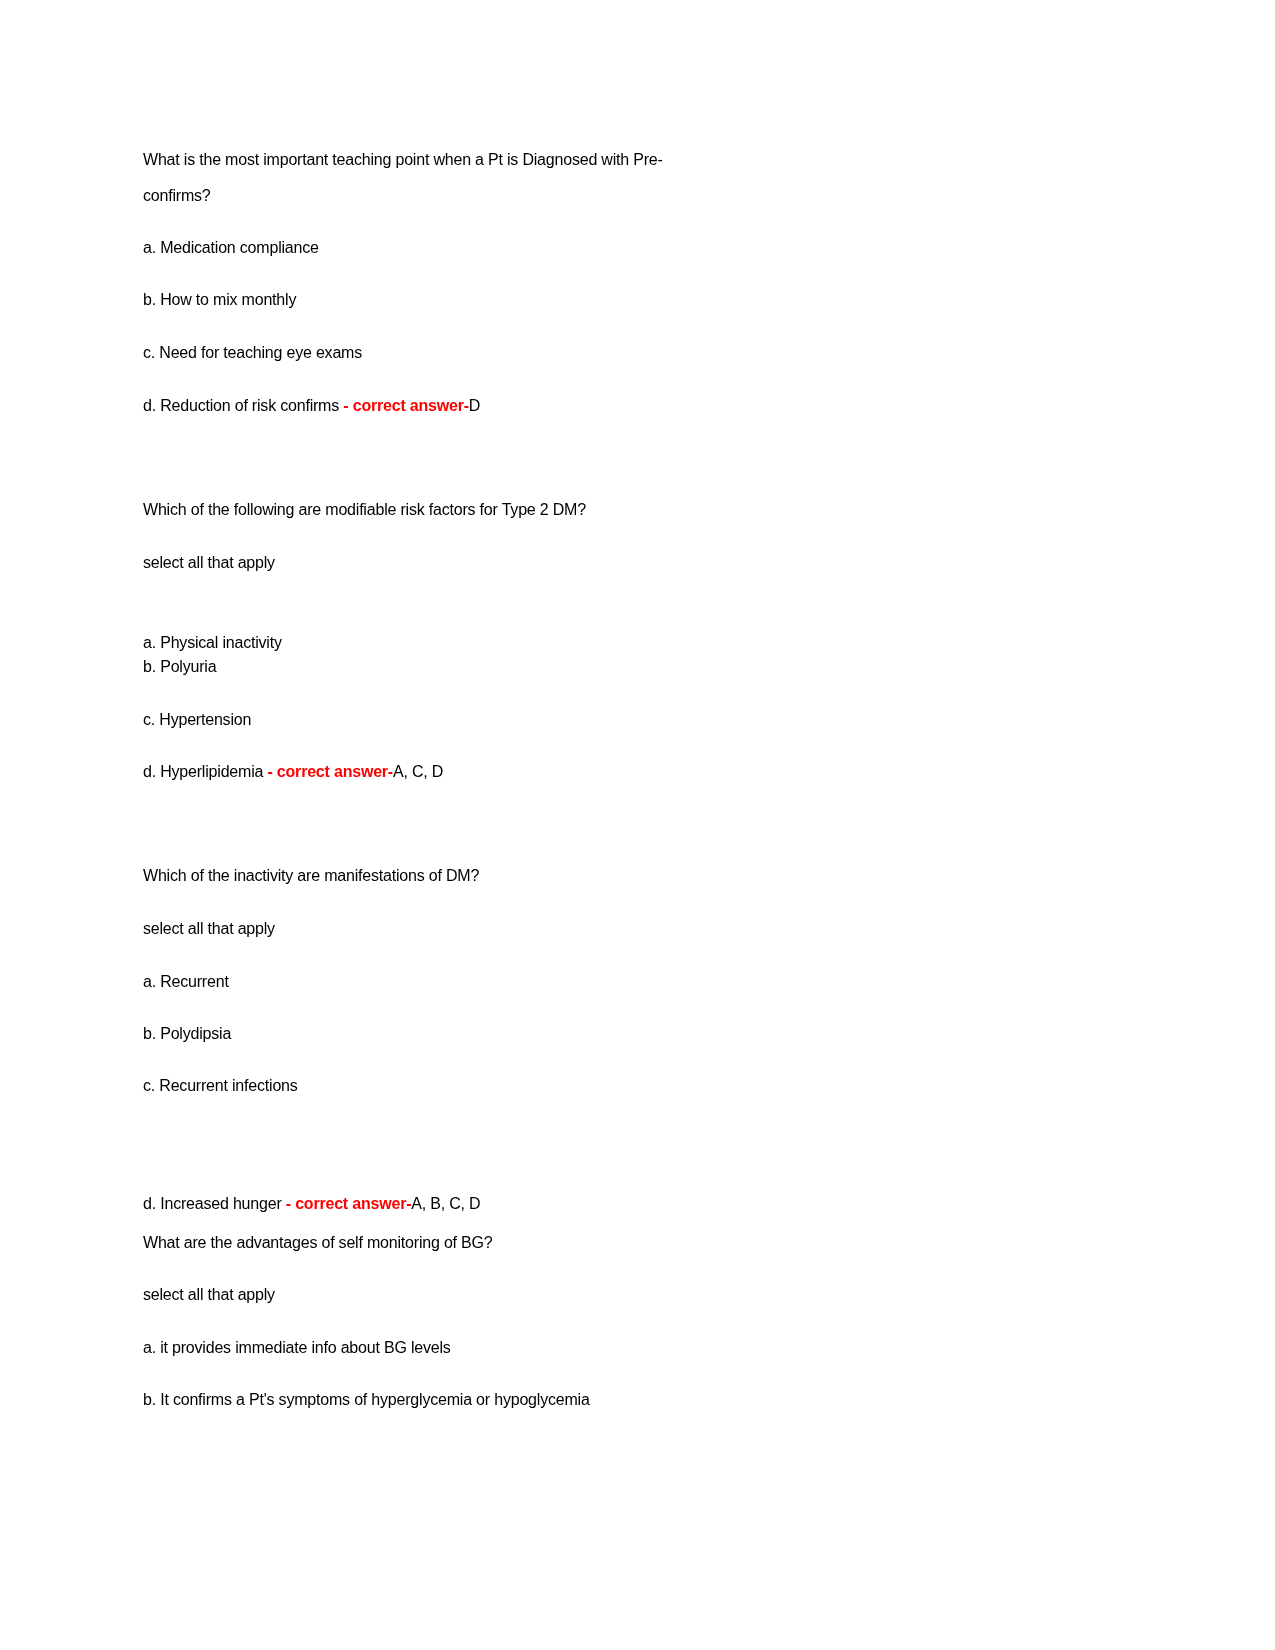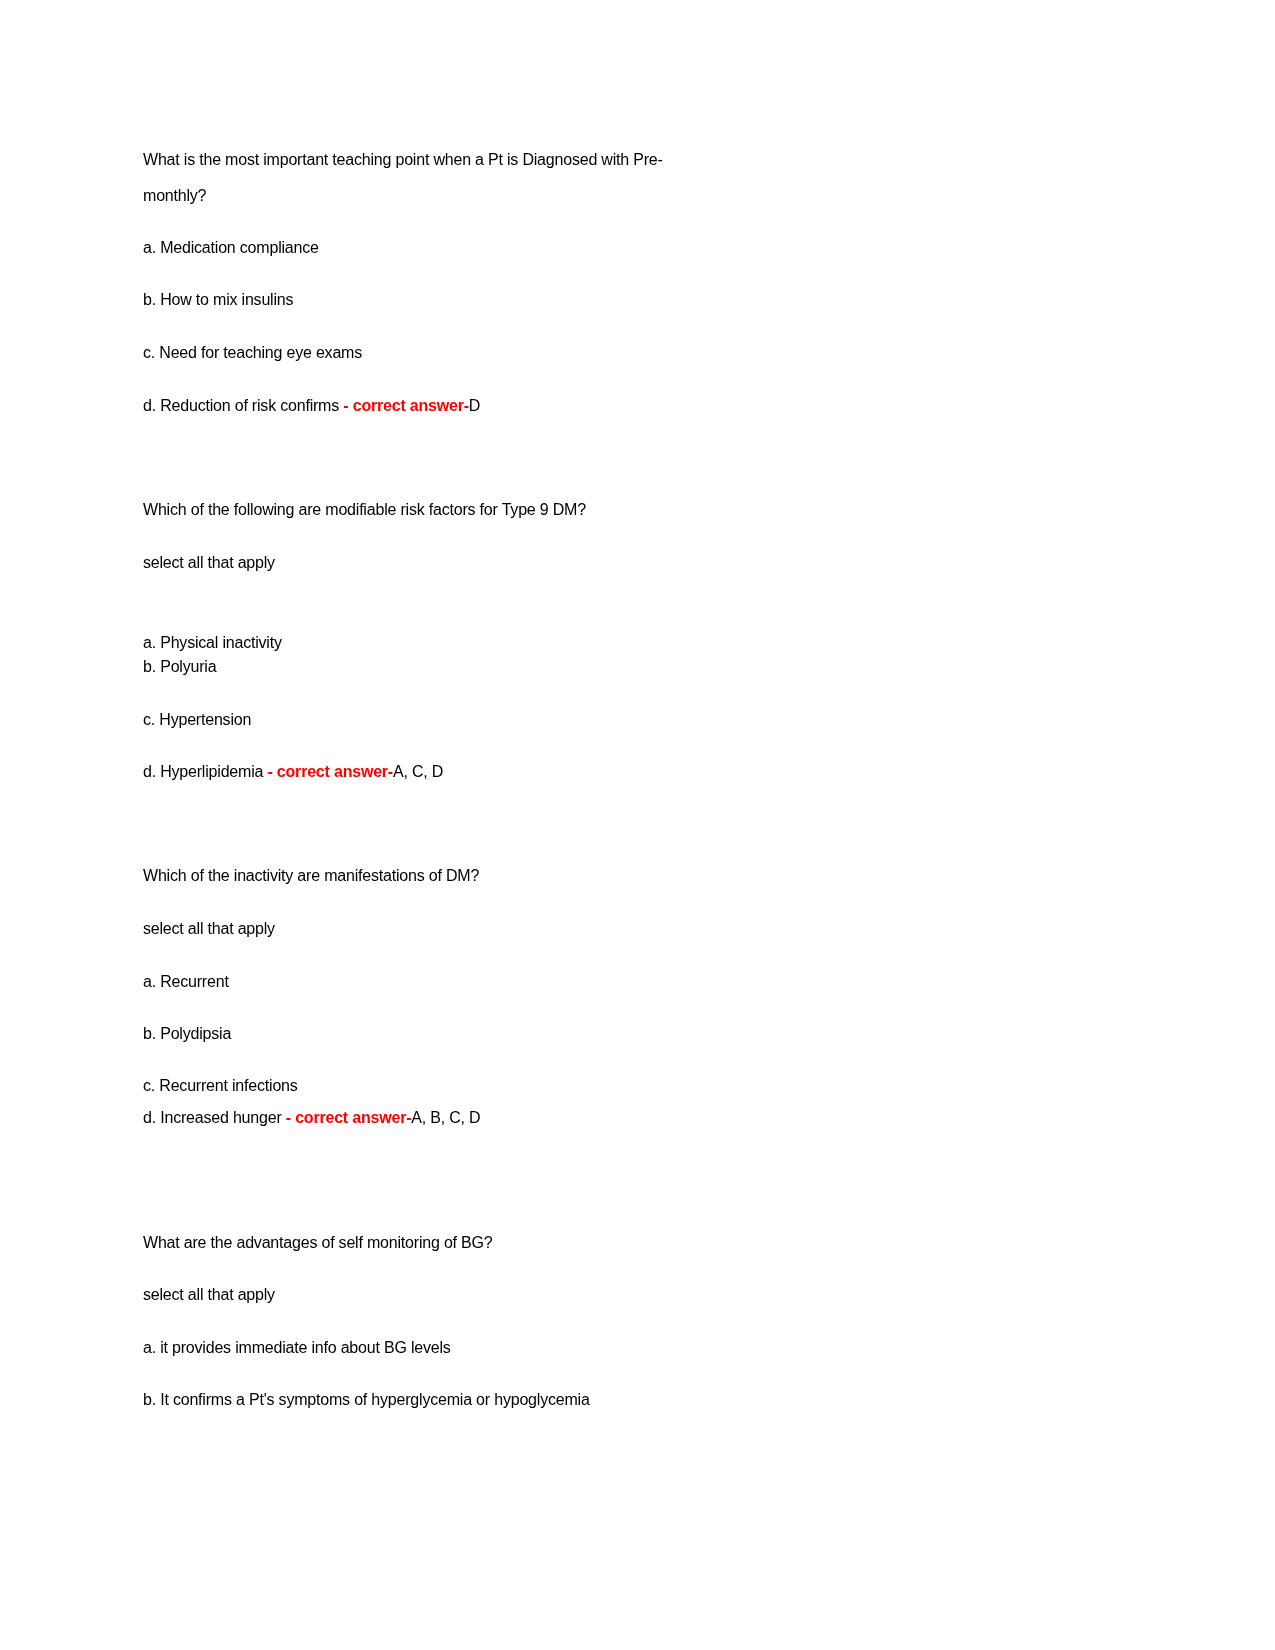--- a/index.html
+++ b/index.html
@@ -7,37 +7,37 @@
          font-family: "Liberation Sans", sans-serif; color: #000; }
   .line { position: absolute; left: 143px; font-size: 16px; line-height: 28px; white-space: nowrap; letter-spacing: -0.2px; }
   .ans { color: #ff0000; font-weight: bold; margin-top: 12px; }
 </style>
 </head>
 <body>
 
 <div>
 
   <div class="line" style="top:146px">What is the most important teaching point when a Pt is Diagnosed with Pre-</div>
-  <div class="line" style="top:182px">monthly?</div>
+  <div class="line" style="top:182px">confirms?</div>
   <div class="line" style="top:234px">a. Medication compliance</div>
-  <div class="line" style="top:286px">b. How to mix insulins</div>
+  <div class="line" style="top:286px">b. How to mix monthly</div>
   <div class="line" style="top:339px">c. Need for teaching eye exams</div>
   <div class="line" style="top:392px"><span>d. Reduction of risk confirms</span><span class="ans"> - correct answer-</span><span>D</span></div>
 
-  <div class="line" style="top:496px">Which of the following are modifiable risk factors for Type 9 DM?</div>
+  <div class="line" style="top:496px">Which of the following are modifiable risk factors for Type 2 DM?</div>
   <div class="line" style="top:549px">select all that apply</div>
   <div class="line" style="top:629px">a. Physical inactivity</div>
   <div class="line" style="top:653px">b. Polyuria</div>
   <div class="line" style="top:706px">c. Hypertension</div>
   <div class="line" style="top:758px"><span>d. Hyperlipidemia</span><span class="ans"> - correct answer-</span><span>A, C, D</span></div>
 
   <div class="line" style="top:862px">Which of the inactivity are manifestations of DM?</div>
   <div class="line" style="top:915px">select all that apply</div>
   <div class="line" style="top:968px">a. Recurrent</div>
   <div class="line" style="top:1020px">b. Polydipsia</div>
   <div class="line" style="top:1072px">c. Recurrent infections</div>
-  <div class="line" style="top:1104px"><span>d. Increased hunger</span><span class="ans"> - correct answer-</span><span>A, B, C, D</span></div>
+  <div class="line" style="top:1190px"><span>d. Increased hunger</span><span class="ans"> - correct answer-</span><span>A, B, C, D</span></div>
 
   <div class="line" style="top:1229px">What are the advantages of self monitoring of BG?</div>
   <div class="line" style="top:1281px">select all that apply</div>
   <div class="line" style="top:1334px">a. it provides immediate info about BG levels</div>
   <div class="line" style="top:1386px">b. It confirms a Pt's symptoms of hyperglycemia or hypoglycemia</div>
 </div>
 
 </body></html>

